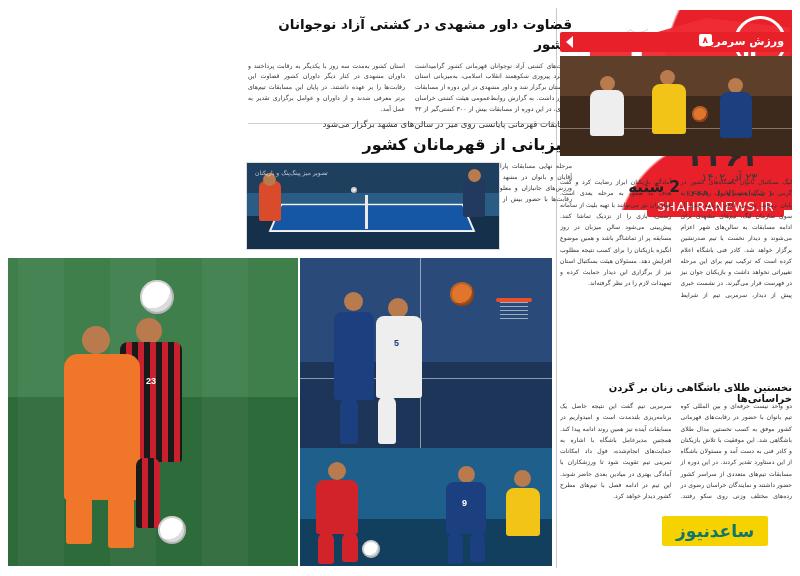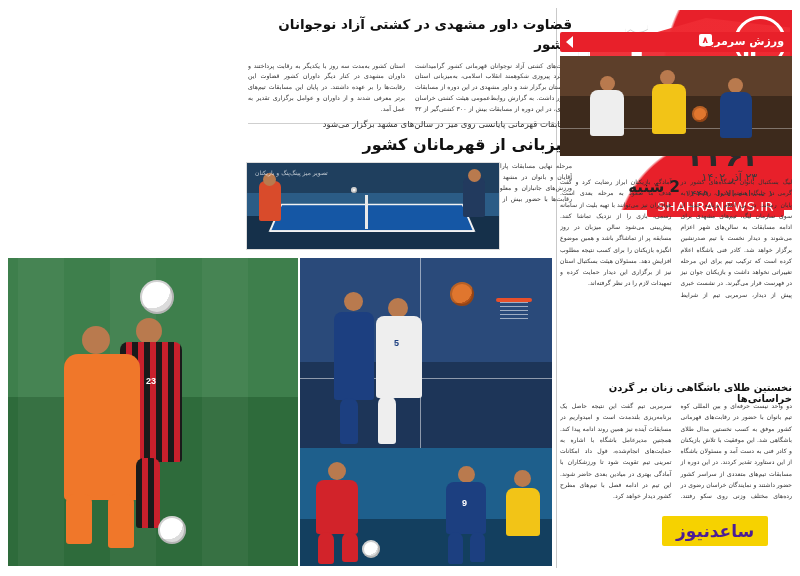--- a/index.html
+++ b/index.html
@@ -218,21 +218,21 @@
     font-size:10px;font-weight:bold;color:#111;direction:rtl;
   }
   .side-body2{
     position:absolute;left:0;top:390px;width:232px;
     font-size:6.1px;color:#333;direction:rtl;text-align:justify;line-height:1.85;
     column-count:2;column-gap:9px;
     height:166px;overflow:hidden;
   }
   .watermark{
     position:absolute;left:662px;top:516px;
-    background:#f6d200;color:#4c1d95;font-weight:bold;font-size:17px;
+    background:#f6d200;color:#0f766e;font-weight:bold;font-size:17px;
     padding:5px 14px;direction:rtl;border-radius:2px;
   }
 </style>
 </head>
 <body>
 
 <div class="page">
 
   <div class="vrule" style="left:556px;"></div>
 

